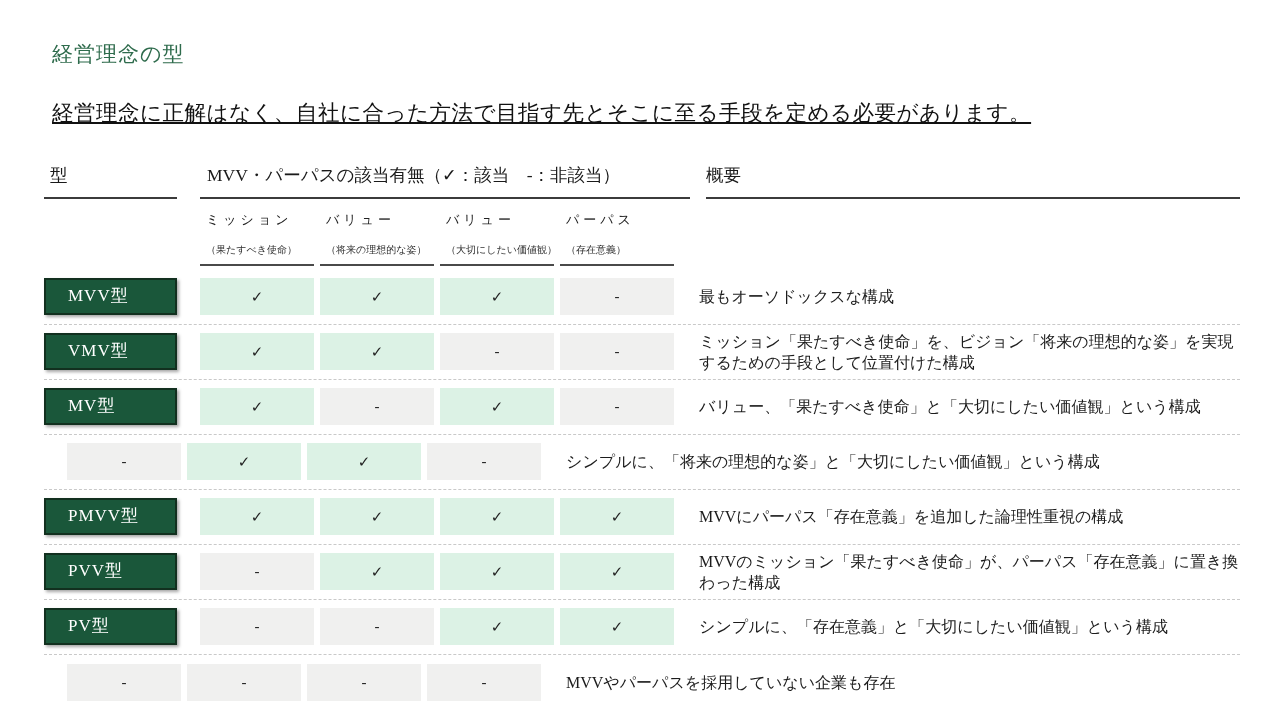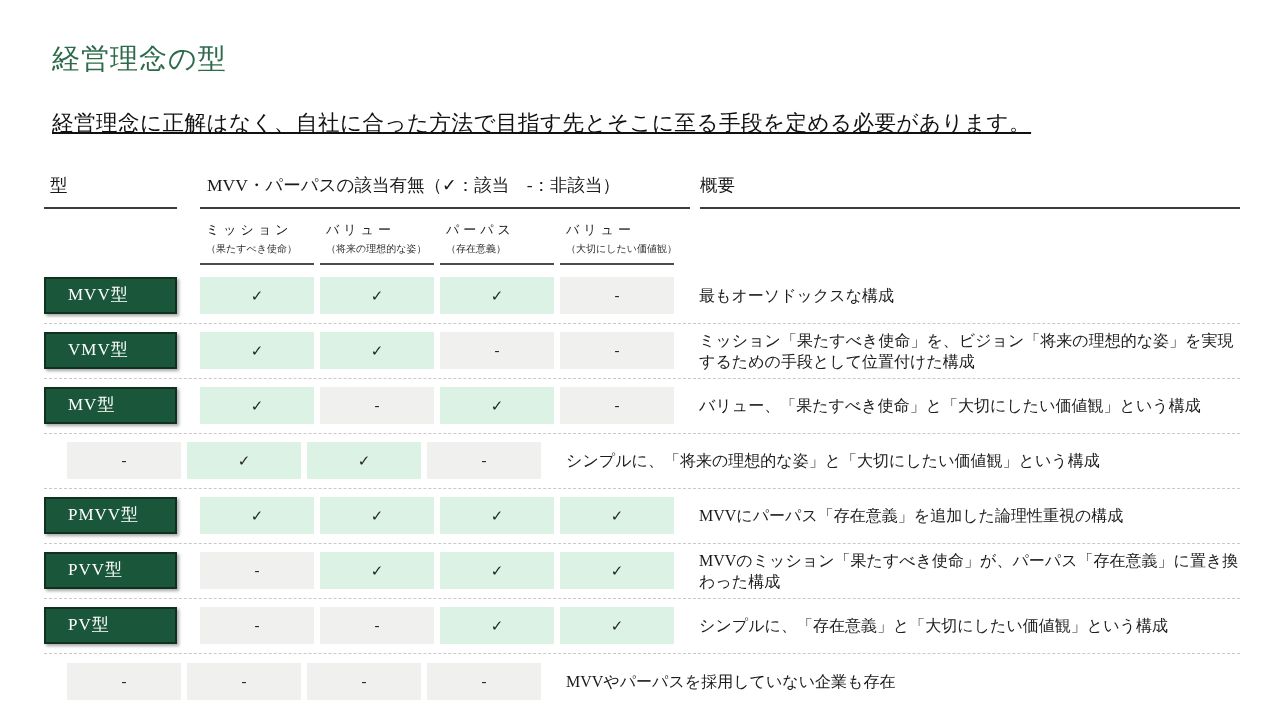--- a/index.html
+++ b/index.html
@@ -5,50 +5,50 @@
   * { box-sizing: border-box; }
   html,body { margin:0; padding:0; }
   body {
     width:1280px; height:720px; background:#ffffff;
     font-family:"Liberation Serif","DejaVu Serif",serif;
     color:#1a1a1a; overflow:hidden;
   }
   .slide { position:relative; width:1280px; height:720px; }
 
   .title {
-    margin:40px 0 0 52px; font-size:28px; font-weight:normal;
+    margin:40px 0 0 52px; font-size:21px; font-weight:normal;
     color:var(--title-green,#2e6b4c); letter-spacing:1px;
   }
   .subtitle {
     margin:30px 0 0 52px; font-size:21.5px; letter-spacing:0.5px; color:#111;text-decoration:underline;
   }
 
   .table { margin:36px 40px 0 44px; width:1196px; }
 
   .head1 { display:flex; align-items:flex-end; }
   .h-type {
     width:133px; border-bottom:2px solid #3b3b3b;
     padding:0 0 10px 6px; font-size:17.5px;
   }
   .h-matrix {
     width:490px; margin-left:23px; border-bottom:2px solid #3b3b3b;
     padding:0 0 10px 7px; font-size:17.5px; white-space:nowrap;
   }
   .h-overview {
-    flex:1; margin-left:10px; border-bottom:2px solid #3b3b3b;
+    flex:1; margin-left:16px; border-bottom:2px solid #3b3b3b;
     padding:0 0 10px 0; font-size:17.5px;
   }
 
   .head2 { display:flex; margin-left:156px; margin-top:12px; }
   .subcol {
     width:114px; margin-right:6px; border-bottom:2px solid #4a4a4a;
     padding:0 0 7px 6px;
   }
   .subcol-label { font-size:13px; letter-spacing:4px; color:#222; white-space:nowrap; }
-  .subcol-note  { font-size:10px; margin-top:3px; color:#2e2e2e; white-space:nowrap; }
+  .subcol-note  { font-size:10px; margin-top:14px; color:#2e2e2e; white-space:nowrap; }
 
   .rows { margin-top:4px; }
   .table-row { display:flex; align-items:center; height:55px; padding:8px 0 9px 0; }
   .table-row:not(:last-child){ border-bottom:1px dashed #c9c9c9; }
 
   .type-label {
     width:133px; height:37px; flex:0 0 133px;
     background:var(--label-bg,#1a573a);
     border:2px solid var(--label-border,#12301f);
     box-shadow:2px 2px 3px rgba(0,0,0,0.35);
@@ -89,28 +89,28 @@
     <div class="subcol-label">ミッション</div>
     <div class="subcol-note">（果たすべき使命）</div>
   </div>
 
   <div class="subcol">
     <div class="subcol-label">バリュー</div>
     <div class="subcol-note">（将来の理想的な姿）</div>
   </div>
 
   <div class="subcol">
+    <div class="subcol-label">バリュー</div>
+    <div class="subcol-note">（大切にしたい価値観）</div>
+  </div>
+
+  <div class="subcol">
     <div class="subcol-label">パーパス</div>
     <div class="subcol-note">（存在意義）</div>
   </div>
-
-  <div class="subcol">
-    <div class="subcol-label">バリュー</div>
-    <div class="subcol-note">（大切にしたい価値観）</div>
-  </div>
 </div>
 
     <div class="rows">
   <div class="table-row">
     <div class="type-label">MVV型</div>
     <div class="cells">
             <div class="cell check">✓</div>
             <div class="cell check">✓</div>
             <div class="cell check">✓</div>
             <div class="cell dash">-</div>

